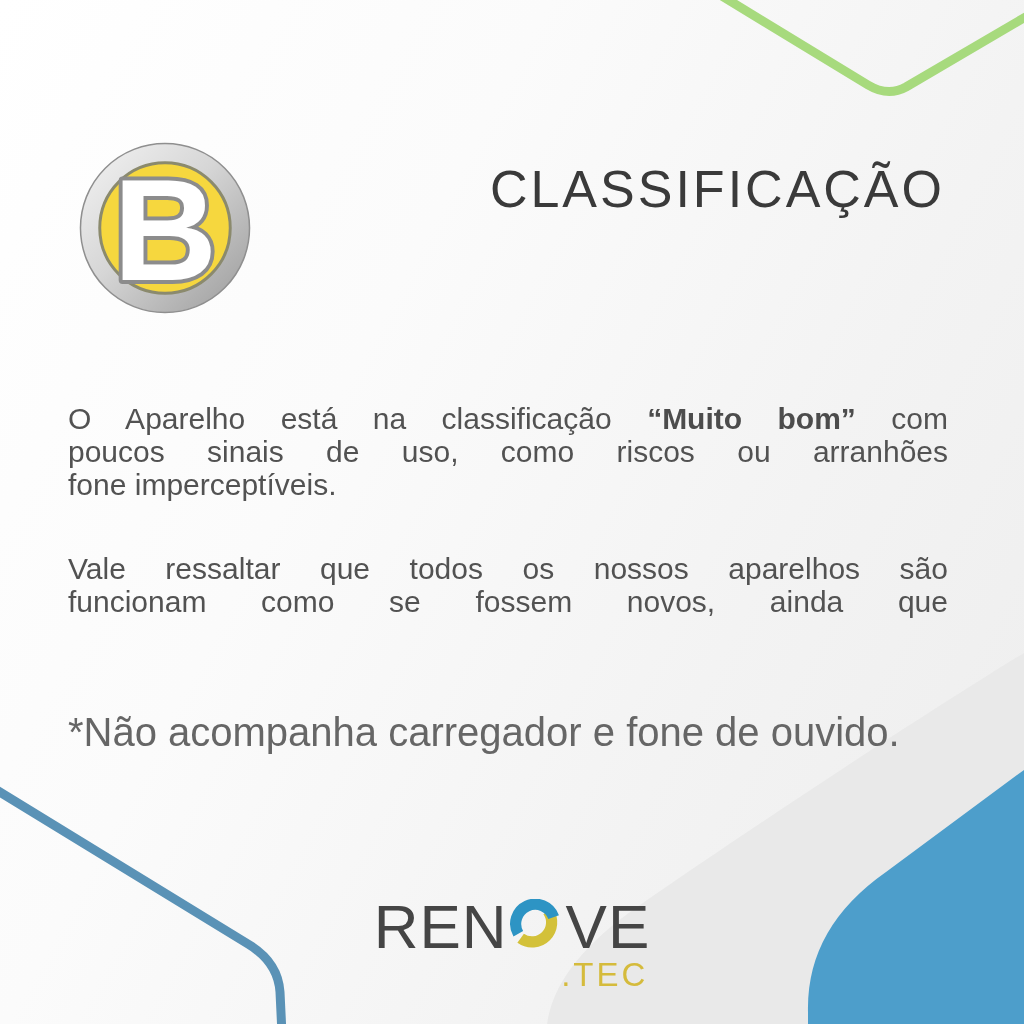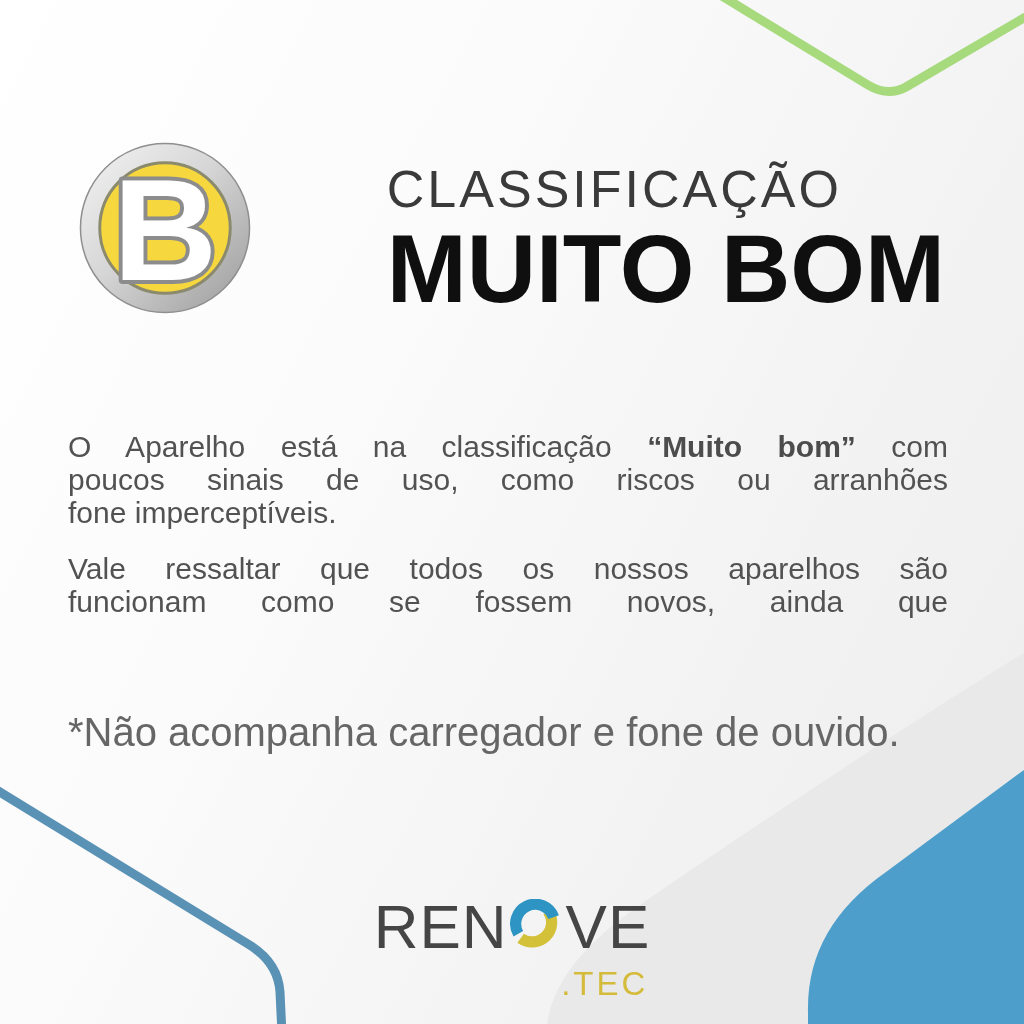--- a/index.html
+++ b/index.html
@@ -19,21 +19,21 @@
     font-size:52px;font-weight:100;letter-spacing:3px;
     color:#3a3a3a;line-height:58px;white-space:nowrap;
   }
   .title{
     font-size:96px;font-weight:800;letter-spacing:0px;
     color:#0f0f0f;line-height:98px;white-space:nowrap;margin-top:2px;
   }
 
   
   .copy{position:absolute;left:68px;width:880px;color:#525252;}
-  .p1{top:402px;font-size:30px;margin-top:28px;}
+  .p1{top:402px;font-size:30px;}
   .p2{top:552px;font-size:30px;font-weight:400;}
   .copy .line{
     line-height:33px;white-space:nowrap;
     text-align:justify;text-align-last:justify;
   }
   .copy .line.last{text-align-last:left;}
   .p1 .hl{font-weight:700;color:#4c4c4c;}
   .note{
     position:absolute;left:68px;top:712px;width:880px;
     font-size:40px;color:#666666;line-height:40px;
@@ -44,21 +44,21 @@
     position:absolute;left:50%;top:869px;transform:translateX(-50%);
     display:inline-flex;flex-direction:column;align-items:flex-end;
   }
   .brand-row{
     display:flex;align-items:center;
     font-size:62px;font-weight:500;letter-spacing:1px;color:#454545;line-height:60px;margin-top:28px;
   }
   .brand-row svg{width:56px;height:56px;margin:0 1px;}
   .tld{
     font-size:33px;font-weight:400;letter-spacing:3px;color:#d5bb3c;
-    line-height:34px;margin-top:10px;padding-right:2px;
+    line-height:34px;margin-top:1px;padding-right:2px;
   }
 </style>
 </head>
 <body>
 
 <div class="canvas">
 
   <svg class="decor" viewBox="0 0 1024 1024" aria-hidden="true">
 
     <path d="M 1032 648 C 930 710 760 822 640 905 Q 513 992 558 1085 L 1032 1085 Z" fill="#e9e9e9"></path>
@@ -78,21 +78,20 @@
         <stop offset="100%" stop-color="#9a9a9a"></stop>
       </linearGradient>
     </defs>
     <circle cx="88" cy="88" r="85.5" fill="url(#silverGrad)" stroke="#8f8f8f" stroke-width="1.5"></circle>
     <circle cx="88" cy="88" r="66" fill="#f6d73e" stroke="#8b8a6d" stroke-width="3"></circle>
     <text x="88" y="141" text-anchor="middle" font-family="Liberation Sans, DejaVu Sans, sans-serif" font-size="146" font-weight="bold" fill="#ffffff" stroke="#8c8c8c" stroke-width="8" stroke-linejoin="round" style="paint-order:stroke fill">B</text>
   </svg>
 
   <div class="titles">
     <div class="kicker">CLASSIFICAÇÃO</div>
-    <div class="title">MUITO BOM</div>
   </div>
 
   <div class="copy p1">
     <div class="line"><span>O Aparelho está na classificação </span><span class="hl">“Muito bom”</span><span> com</span></div>
     <div class="line">poucos sinais de uso, como riscos ou arranhões</div>
     <div class="line last">fone imperceptíveis.</div>
   </div>
 
   <div class="copy p2">
     <div class="line">Vale ressaltar que todos os nossos aparelhos são</div>

